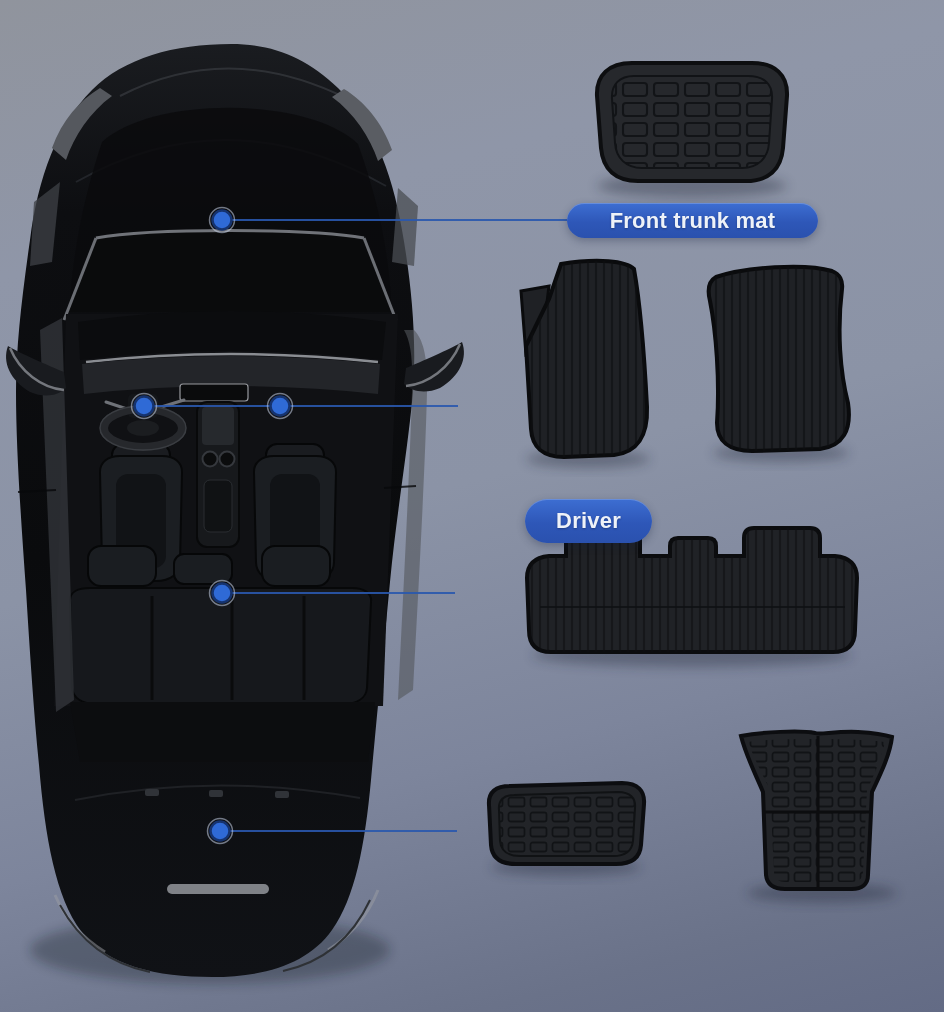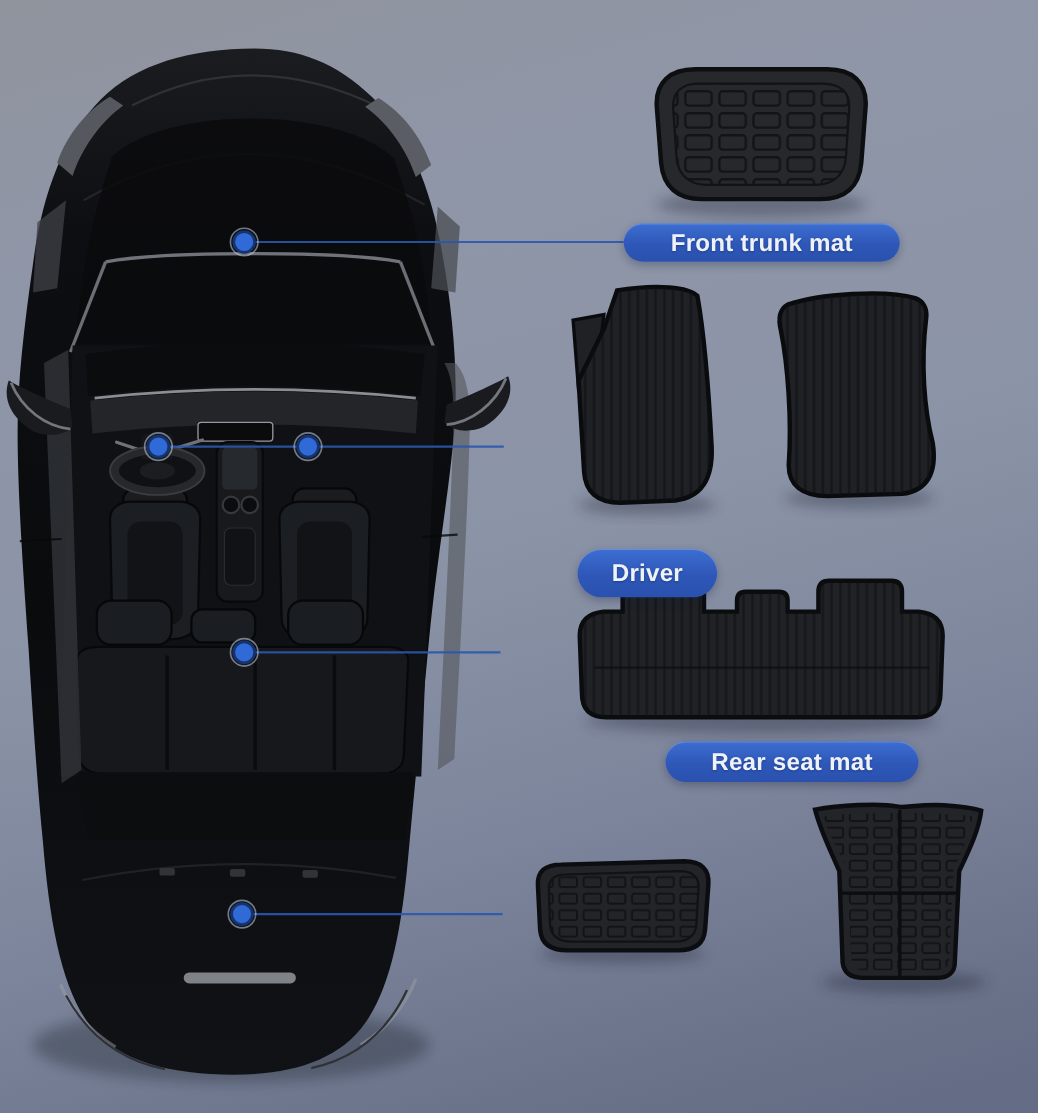--- a/index.html
+++ b/index.html
@@ -207,14 +207,13 @@
     <ellipse cx="822" cy="893" rx="75" ry="10" fill="#1c2230" opacity="0.35" filter="url(#soft)"></ellipse>
     <path d="M 741 736 C 762 732 800 730 815 733 C 820 735 835 731 858 732 C 875 733 886 735 892 737 C 890 755 880 775 872 792 L 868 875 C 868 884 862 889 852 889 L 785 889 C 773 889 767 884 766 875 L 763 792 C 756 775 746 756 741 736 Z" fill="#222428" stroke="#0c0d10" stroke-width="4"></path>
     <path d="M 748 742 C 768 738 860 738 885 742 C 881 758 874 776 867 790 L 863 872 C 863 879 858 882 851 882 L 786 882 C 779 882 774 879 774 872 L 770 790 C 763 776 754 758 748 742 Z" fill="url(#gridB)"></path>
     <line x1="818" y1="736" x2="818" y2="888" stroke="#0c0d0f" stroke-width="3"></line>
     <line x1="764" y1="812" x2="872" y2="812" stroke="#0c0d0f" stroke-width="3"></line>
   </g>
 </svg>
 
   <div class="pill" id="pill-front-trunk">Front trunk mat</div>
   <div class="pill" id="pill-driver">Driver</div>
-  <div class="pill" id="pill-rear-seat">Rear seat mat</div>
 </div>
 
 </body></html>

